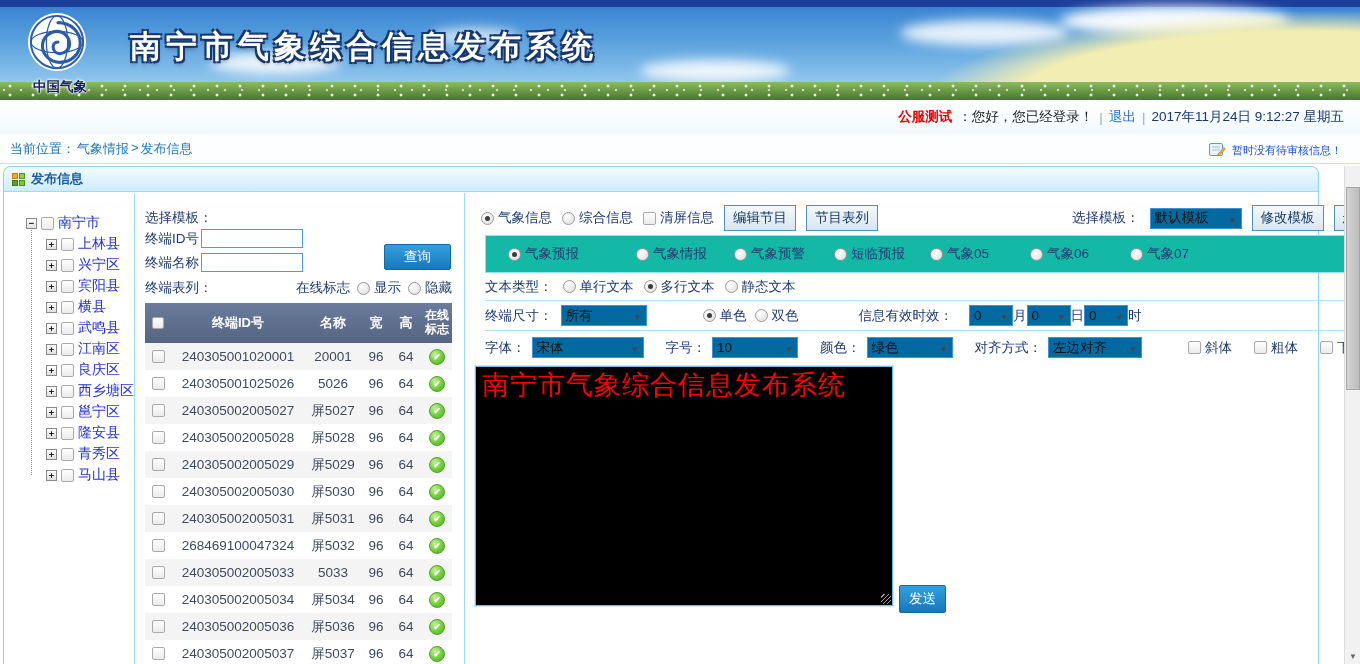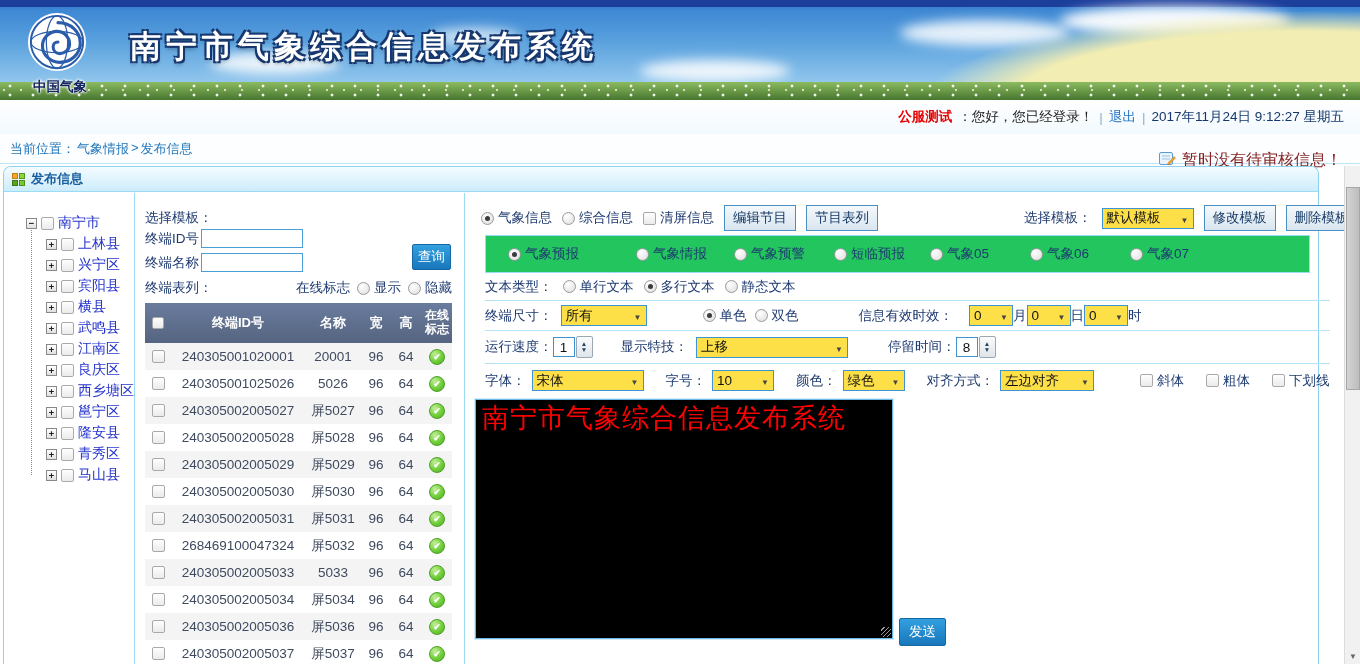--- a/index.html
+++ b/index.html
@@ -42,21 +42,21 @@
 .uname { color:#e60000; font-weight:bold; }
 .ugreet { color:#222; }
 .usep { color:#8ab0cc; }
 .ulogout { color:#1f72c4; text-decoration:none; cursor:pointer; }
 .udate { color:#15386b; }
 
 
 .crumbrow { position:absolute; left:0; top:134px; width:1360px; height:30px; border-bottom:1px solid #bfe6f7; background:#fdfeff; }
 .crumb { position:absolute; left:10px; top:6px; font-size:13px; color:#2277bb; display:flex; gap:2px; align-items:flex-start; }
 .crumb a { color:#2277bb; text-decoration:none; }
-.audit { position:absolute; right:18px; top:16px; display:flex; align-items:center; gap:6px; font-size:16px; color:#7f1d1d; }
+.audit { position:absolute; right:18px; top:8px; display:flex; align-items:center; gap:6px; font-size:11px; color:#1d4ed8; }
 
 
 .panel { position:absolute; left:3px; top:166px; width:1316px; height:498px;
   border:1px solid #8ed2ef; border-bottom:none; border-radius:8px 8px 0 0; background:#fff; }
 .phead { height:25px; display:flex; align-items:center; gap:6px; padding-left:8px;
   background:linear-gradient(180deg,#f4fbff,#cdecfb); border-bottom:1px solid #9adcf5; border-radius:7px 7px 0 0; }
 .picon { display:grid; grid-template-columns:6px 6px; grid-template-rows:6px 6px; gap:1px; }
 .picon i { display:block; }
 .picon .sq1{background:#f7a52b;border:1px solid #c77d12;} .picon .sq2{background:#8ed337;border:1px solid #55991c;}
 .picon .sq3{background:#5aa321;border:1px solid #3f7a12;} .picon .sq4{background:#79c82e;border:1px solid #4f8f18;}
@@ -75,21 +75,21 @@
 .cb.small { width:12px; height:12px; }
 .tlabel { color:#2433cc; text-decoration:none; cursor:pointer;font-family:Liberation Serif, serif; }
 
 
 .term-col { width:330px; border-right:1px solid #9adcf5; padding:16px 0 0 10px; position:relative; font-size:13.5px; }
 .flabel { color:#1e3a70; }
 .tq-label { color:#1e3a70; margin-bottom:2px; }
 .tq-row { display:flex; align-items:center; margin-bottom:5px; }
 .tinput { width:102px; height:19px; border:1px solid #4a9fd8; background:#fff; margin-left:2px; outline:none; font-size:12px; }
 .qbtn { position:absolute; right:13px; top:51px; background:linear-gradient(#33a0e0,#1877bb); border:1px solid #1668a5;
-  color:#fff; font-size:13.5px; padding:3px 5px; border-radius:2px; cursor:pointer; font-family:inherit;text-align:right; }
+  color:#fff; font-size:13.5px; padding:3px 19px; border-radius:2px; cursor:pointer; font-family:inherit;text-align:right; }
 .tlist-row { display:flex; align-items:center; gap:7px; margin:7px 12px 6px 0; }
 .tlist-row .pushr { margin-left:auto; }
 .rd { width:13px; height:13px; flex:none; border:1px solid #9a9a9a; border-radius:50%;
   background:radial-gradient(circle at 35% 30%,#fff,#dcdcdc); display:inline-block; position:relative; }
 .rd.on::after { content:""; position:absolute; left:3px; top:3px; width:5px; height:5px; background:#3c3c3c; border-radius:50%; }
 .opt { display:inline-flex; align-items:center; gap:4px; color:#1e3a70; cursor:pointer; white-space:nowrap; }
 .ttable { margin-right:12px; }
 .thead { display:grid; grid-template-columns:26px 134px 56px 30px 30px 32px; align-items:center;
   background:linear-gradient(#6a7c9e,#55647f); color:#fff; font-weight:bold; font-size:13px; height:40px; }
 .thead .th { text-align:center; }
@@ -104,24 +104,24 @@
 .okicon::after { content:"✔"; color:#fff; font-size:9px; font-weight:bold; }
 
 
 .form-col { flex:1; padding:12px 0 0 16px; font-size:13.5px; position:relative; }
 .flabel2 { color:#1e3a70; white-space:nowrap; }
 .frow1 { display:flex; align-items:center; gap:10px; height:26px; padding-right:20px; }
 .frow1 .spacer { flex:1; }
 .litebtn { background:linear-gradient(#f4f8fb,#d9e6f0); border:1px solid #4b8fc3; color:#173a66;
   font-size:13.5px; padding:3px 8px; cursor:pointer; font-family:inherit; }
 .sel { display:inline-flex; align-items:center; justify-content:space-between; gap:12px; border:1px solid #3f93d2;
-  background:#fde047; height:21px; padding:0 4px; color:#111; cursor:pointer; white-space:nowrap; }
+  background:#0369a1; height:21px; padding:0 4px; color:#111; cursor:pointer; white-space:nowrap; }
 .sel i { font-style:normal; } .arr::before { content:"▼"; font-size:8px; color:#444; }
-.w90{width:92px;} .w85{width:86px;} .w44{width:44px;} .w150{width:152px;} .w112{width:112px;} .w62{width:62px;} .w92{width:94px;}
-.catbox { border:1px solid #9adcf5; background:#22c55e; margin:4px 68px 0 4px; padding:9px 0 9px 22px; }
+.w90{width:92px;} .w85{width:86px;} .w44{width:44px;} .w150{width:152px;} .w112{width:112px;} .w62{width:86px;} .w92{width:94px;}
+.catbox { border:1px solid #9adcf5; background:#14b8a6; margin:4px 68px 0 4px; padding:9px 0 9px 22px; }
 .catgrid { display:grid; grid-template-columns:128px 98px 100px 96px 100px 100px auto; align-items:center; }
 .catgrid + .catgrid { margin-top:9px; }
 .frow { display:flex; align-items:center; margin:0 48px 0 4px; border-bottom:1px solid #b5e3f7; }
 .frow.r3 { height:28px; gap:10px; }
 .frow.r4 { height:30px; }
 .frow.r5 { height:33px; }
 .frow.nob { height:33px; border-bottom:none; gap:6px; }
 .ml8{margin-left:8px;} .ml16{margin-left:16px;} .ml28{margin-left:28px;} .ml40{margin-left:40px;} .ml56{margin-left:56px;} .ml60{margin-left:60px;}
 .spin { display:inline-flex; align-items:center; }
 .spinval { width:22px; height:20px; border:1px solid #3f93d2; background:#fff; display:inline-flex; align-items:center; justify-content:center; color:#111; }
@@ -570,37 +570,20 @@
               <i class="arr"></i>
             </span>
           <span class="flabel2">日</span>
           <span class="sel w44">
               <span>0</span>
               <i class="arr"></i>
             </span>
           <span class="flabel2">时</span>
         </div>
 
-        <div class="frow r5">
-          <span class="flabel2">运行速度：</span>
-          <span class="spin">
-              <span class="spinval">1</span>
-              <span class="spinbtn"></span>
-            </span>
-          <span class="flabel2 ml28">显示特技：</span>
-          <span class="sel w150 ml8">
-              <span>上移</span>
-              <i class="arr"></i>
-            </span>
-          <span class="flabel2 ml40">停留时间：</span>
-          <span class="spin">
-              <span class="spinval">8</span>
-              <span class="spinbtn"></span>
-            </span>
-        </div>
 
         <div class="frow nob">
           <span class="flabel2">字体：</span>
           <span class="sel w112">
               <span>宋体</span>
               <i class="arr"></i>
             </span>
           <span class="flabel2 ml16">字号：</span>
           <span class="sel w62">
               <span>10</span>

